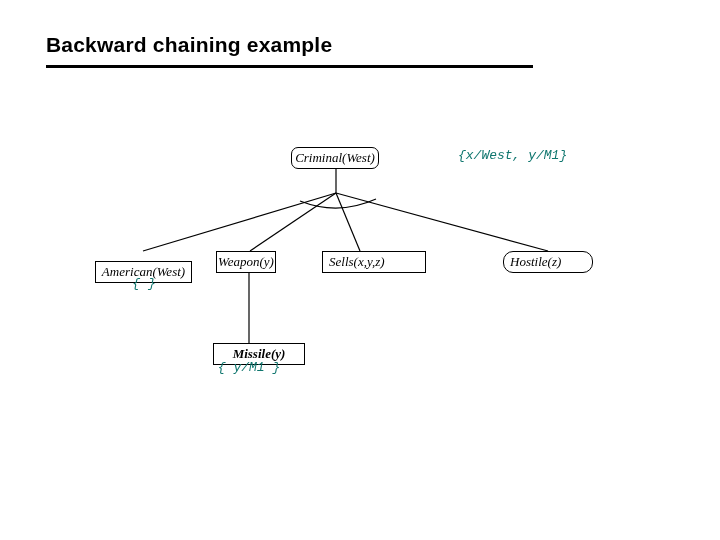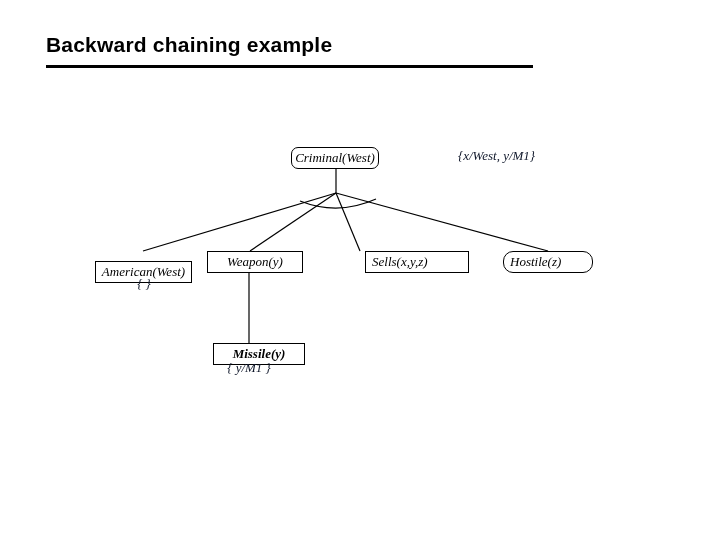--- a/index.html
+++ b/index.html
@@ -70,24 +70,24 @@
     text-align: center;
   }
   .node.left-text {
     text-align: left;
     padding-left: 6px;
   }
 
   
   .subst {
     position: absolute;
-    font-family: Liberation Serif, serif;
+    font-family: Liberation Mono, monospace;
     font-style: italic;
     font-size: 13px;
-    color: #0f172a;
+    color: #0f766e;
     white-space: nowrap;
     text-align: center;
   }
 
   
   #page-number {
     position: absolute;
     left: 692px;
     top: 520px;
     font-family: "DejaVu Sans", sans-serif;
@@ -119,23 +119,23 @@
 
       <path d="M 300 201 Q 338 216 376 199" fill="none" stroke="#000000" stroke-width="1.2"></path>
 
       <line x1="249" y1="273" x2="249" y2="343" stroke="#000000" stroke-width="1.2"></line>
     </svg>
 
     <div class="node" style="left:291px; top:147px; width:88px;border-radius:7px;">Criminal(West)</div>
 
     <div class="node" style="left:95px; top:251px; width:97px;margin-top:10px;">American(West)</div>
 
-    <div class="node" style="left:207px; top:251px; width:96px;">Weapon(y)</div>
+    <div class="node" style="left:216px; top:251px; width:60px;">Weapon(y)</div>
 
-    <div class="node left-text" style="left:322px; top:251px; width:104px;margin-left:43px;">Sells(x,y,z)</div>
+    <div class="node left-text" style="left:322px; top:251px; width:104px;">Sells(x,y,z)</div>
 
     <div class="node left-text" style="left:503px; top:251px; width:90px;border-radius:10px;">Hostile(z)</div>
 
     <div class="node" style="left:213px; top:343px; width:92px;font-weight:bold;">Missile(y)</div>
 
     <div class="subst" style="left:458px; top:148px;">{x/West, y/M1}</div>
 
     <div class="subst" style="left:119px; top:276px; width:50px;">{ }</div>
 
     <div class="subst" style="left:216px; top:360px; width:66px;">{ y/M1 }</div>

